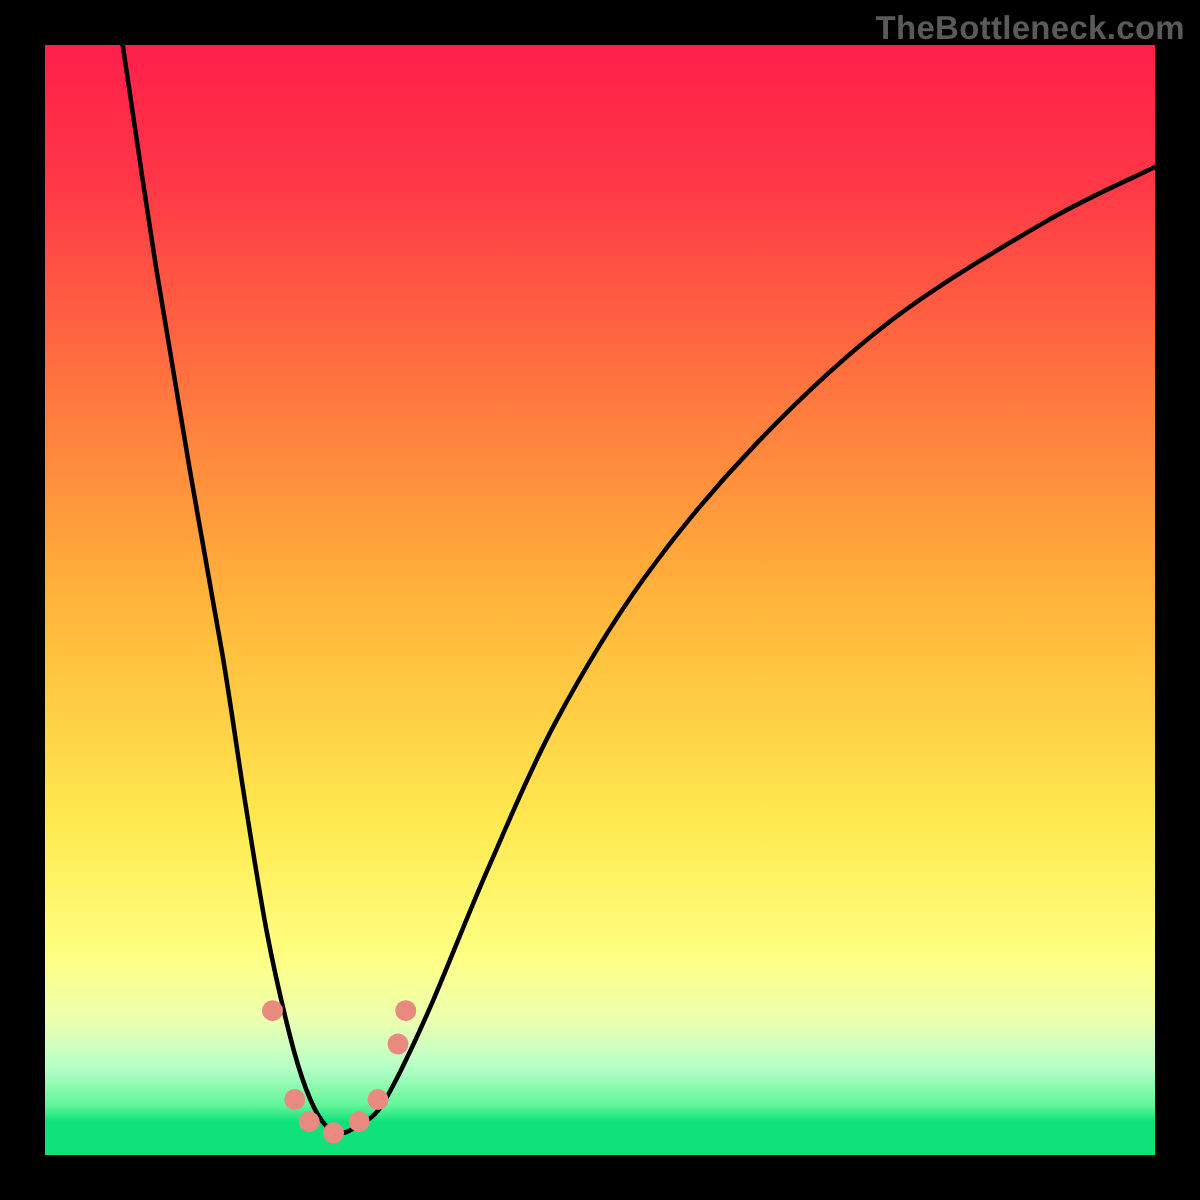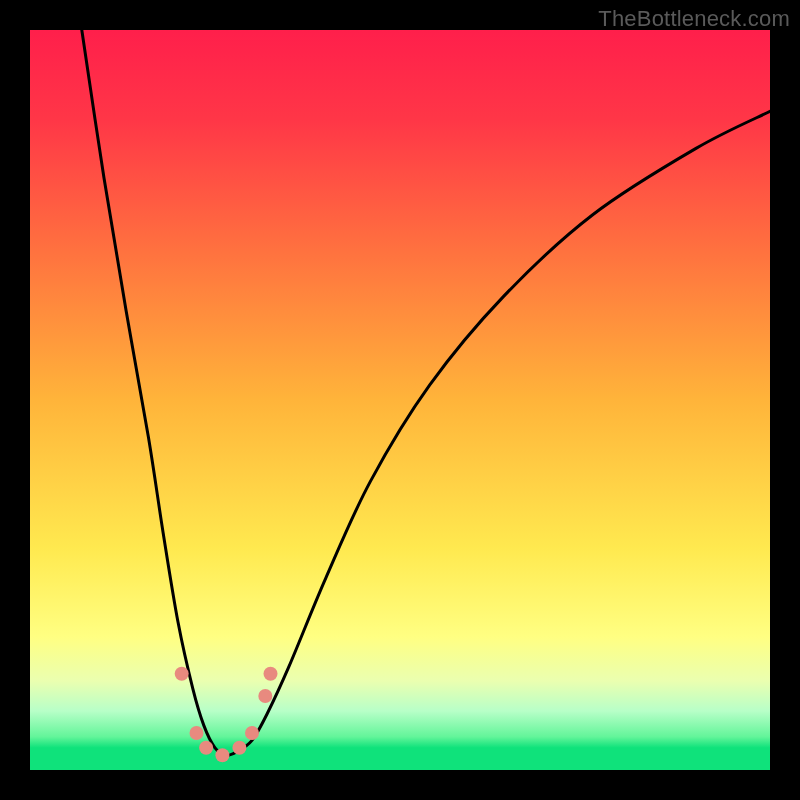--- a/index.html
+++ b/index.html
@@ -33,21 +33,21 @@
     top: 0;
     width: 100%;
     height: 100%;
   }
   .watermark {
     position: absolute;
     top: 6px;
     right: 10px;
     color: #5a5a5a;
     font-size: 22px;
-    font-weight: 400;
+    font-weight: 700;
     letter-spacing: 0.2px;
     user-select: none;
   }
   svg.curve {
     position: absolute;
     left: 0;
     top: 0;
     width: 100%;
     height: 100%;
   }

